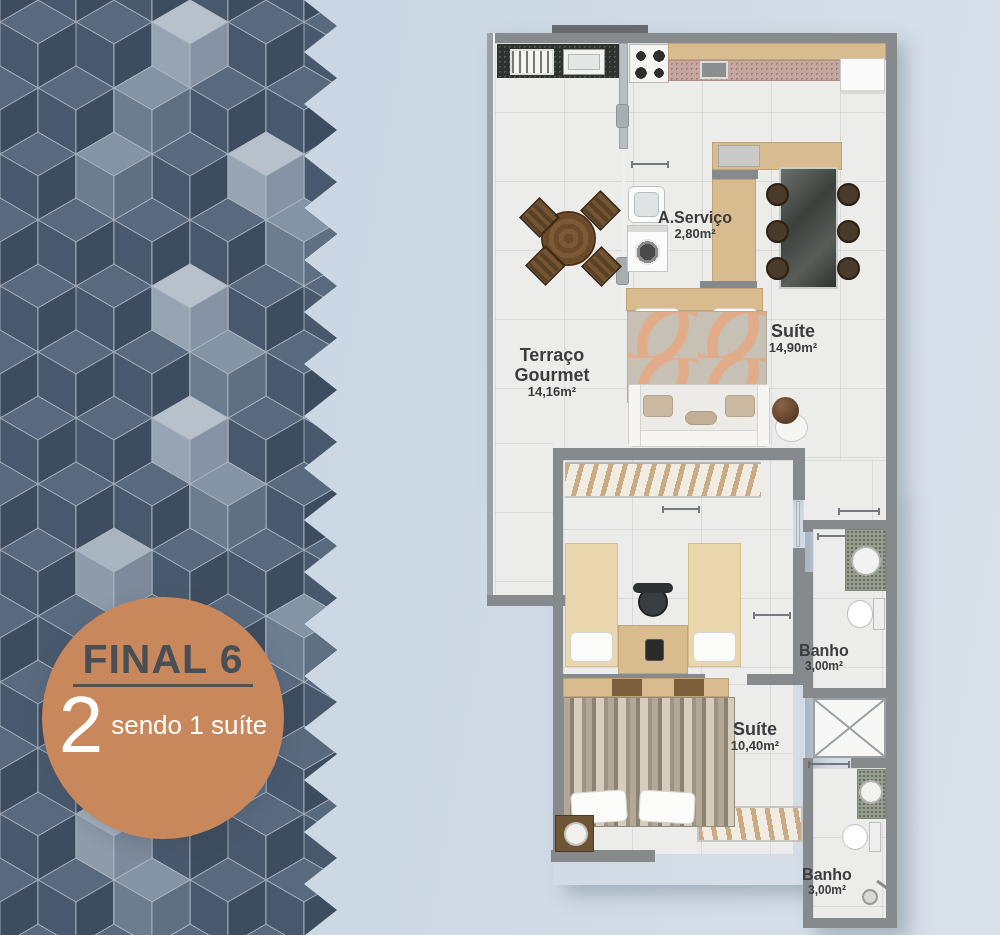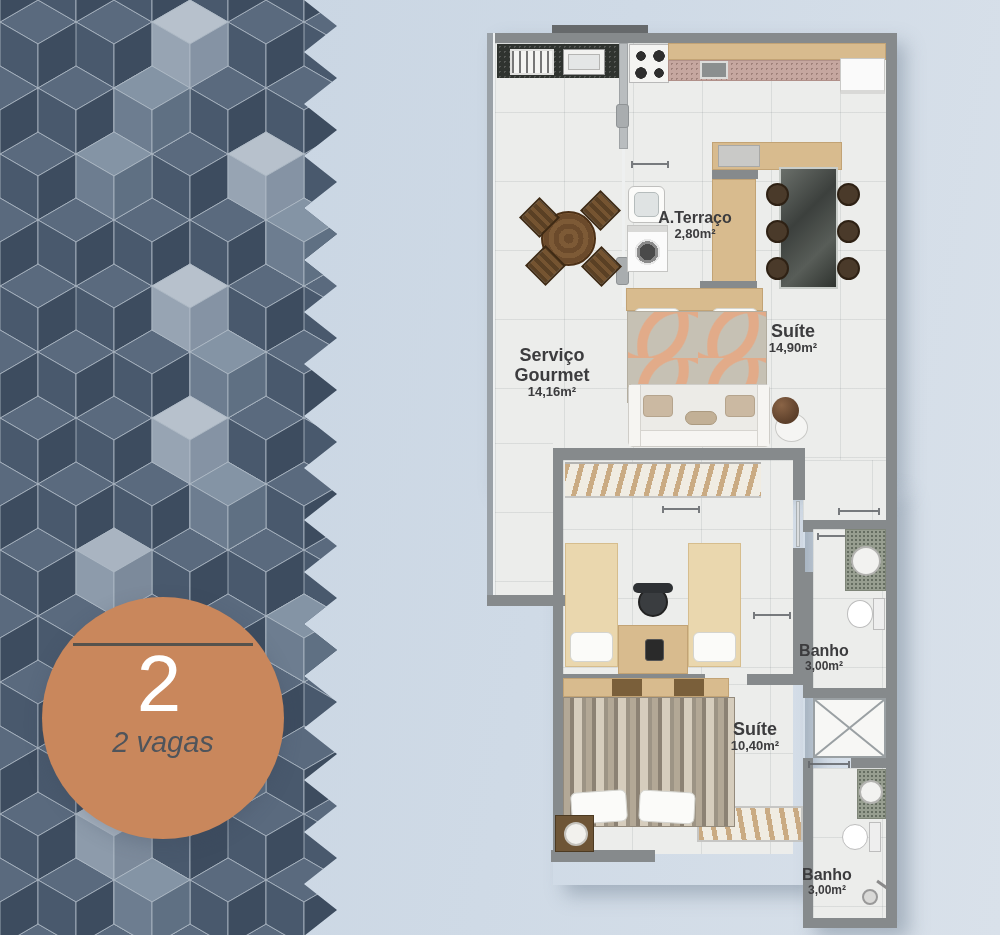--- a/index.html
+++ b/index.html
@@ -127,27 +127,28 @@
       <use href="#cube-proto" x="304" y="594" style="--t:#8494a5;--l:#6d7d90;--r:#5f7083"></use>
       <use href="#cube-proto" x="190" y="660" style="--t:#b7c1cc;--l:#97a4b3;--r:#8593a4"></use>
       <use href="#cube-proto" x="228" y="726" style="--t:#8494a5;--l:#6d7d90;--r:#5f7083"></use>
       <use href="#cube-proto" x="114" y="792" style="--t:#a9b4c1;--l:#8d9bab;--r:#7c8a9b"></use>
       <use href="#cube-proto" x="152" y="858" style="--t:#8494a5;--l:#6d7d90;--r:#5f7083"></use>
       <use href="#cube-proto" x="114" y="132" style="--t:#8494a5;--l:#6d7d90;--r:#5f7083"></use>
     </svg>
   </div>
 
   <div class="badge">
+    <div class="badge-title">FINAL 6</div>
     <div class="badge-underline"></div>
     <div class="badge-row">
       <span class="badge-count">2</span>
       <span class="badge-lines">
+        <span>sendo 1 suíte</span>
       </span>
     </div>
-    <div class="badge-vagas">2 vagas</div>
   </div>
 
   <div class="plan">
 
     <div class="shadow" style="left:2px;top:8px;width:406px;height:452px"></div>
     <div class="shadow" style="left:68px;top:423px;width:252px;height:437px"></div>
     <div class="shadow" style="left:318px;top:460px;width:94px;height:443px"></div>
 
     <div class="floor" style="left:10px;top:18px;width:391px;height:417px"></div>
     <div class="floor" style="left:10px;top:418px;width:58px;height:157px"></div>
@@ -280,29 +281,29 @@
     <div style="left:357px;top:797px;width:42px;height:31px">
       <div class="toilet-bowl" style="left:0;top:2px;width:26px;height:26px"></div>
       <div class="toilet-tank" style="left:27px;top:0;width:12px;height:30px"></div>
     </div>
     <div style="left:377px;top:856px;width:26px;height:30px">
       <div style="left:0;top:8px;width:16px;height:16px;border-radius:50%;background:#d9d9d7;border:2px solid #999"></div>
       <div style="left:14px;top:2px;width:12px;height:3px;background:#8a8a8a;transform:rotate(35deg)"></div>
     </div>
 
     <div class="room-label" style="left:150px;top:184px;width:120px">
-      <div class="room-name sm">A.Terraço</div>
+      <div class="room-name sm">A.Serviço</div>
       <div class="room-area">2,80m²</div>
     </div>
     <div class="room-label" style="left:253px;top:296px;width:110px">
       <div class="room-name">Suíte</div>
       <div class="room-area">14,90m²</div>
     </div>
     <div class="room-label" style="left:2px;top:320px;width:130px">
-      <div class="room-name">Serviço</div>
+      <div class="room-name">Terraço</div>
       <div class="room-name">Gourmet</div>
       <div class="room-area">14,16m²</div>
     </div>
     <div class="room-label" style="left:300px;top:617px;width:78px">
       <div class="room-name sm">Banho</div>
       <div class="room-area" style="font-size:12px">3,00m²</div>
     </div>
     <div class="room-label" style="left:200px;top:694px;width:140px">
       <div class="room-name">Suíte</div>
       <div class="room-area">10,40m²</div>

